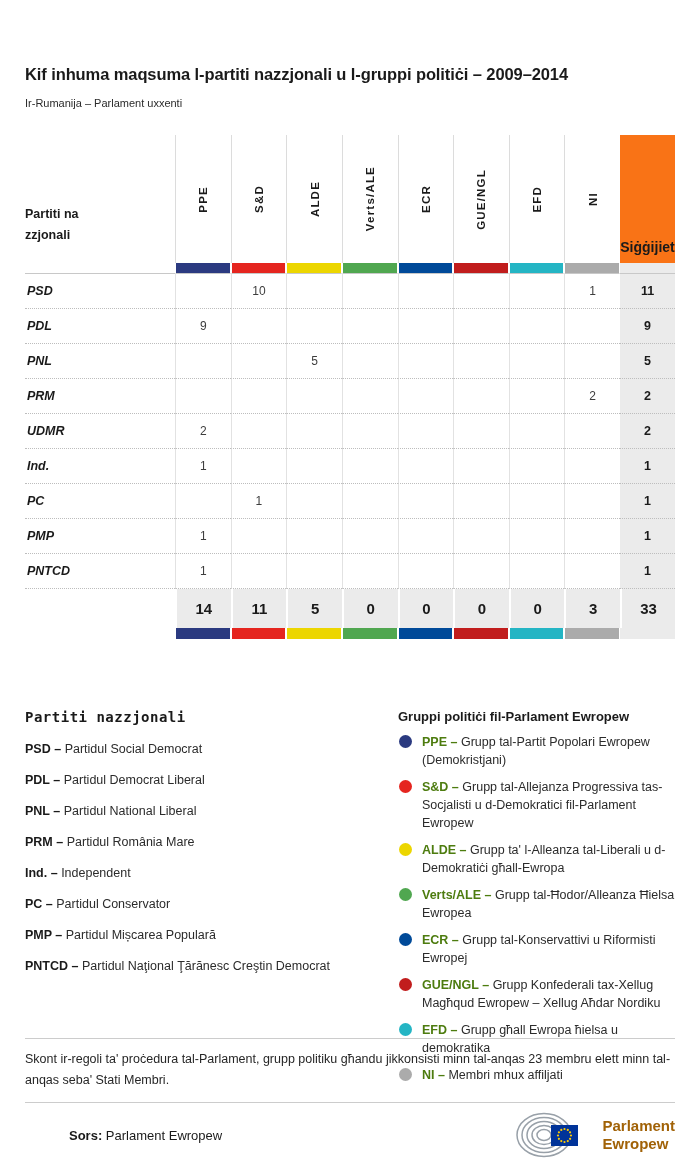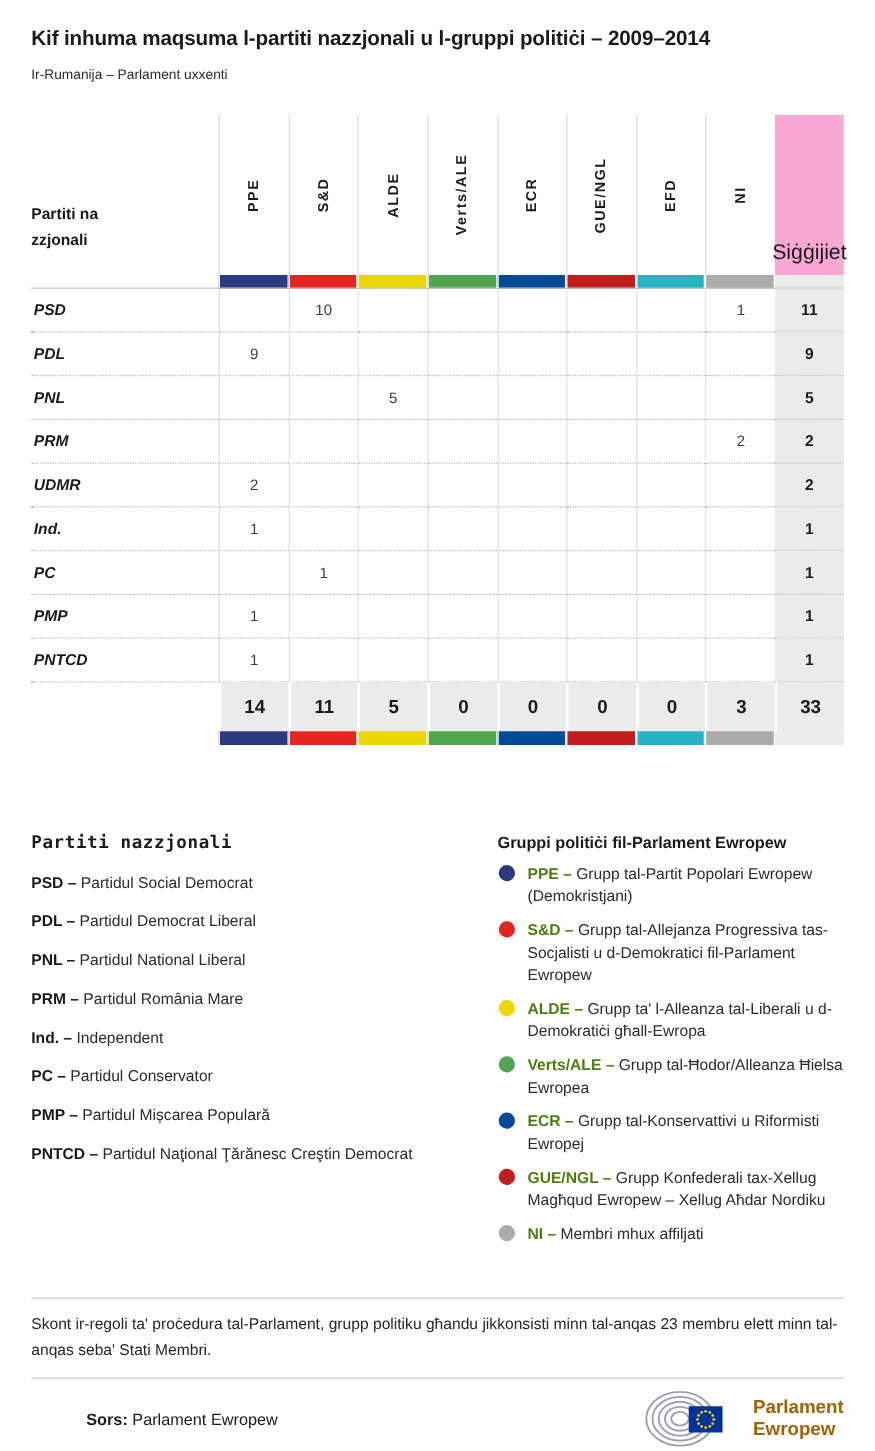--- a/index.html
+++ b/index.html
@@ -5,38 +5,38 @@
   * { box-sizing: border-box; }
   html, body { margin: 0; padding: 0; }
   body {
     width: 700px; height: 1161px;
     background: #ffffff;
     color: #1a1a1a;
     font-family: "Liberation Sans", "DejaVu Sans", sans-serif;
     position: relative;
     overflow: hidden;
   }
-  .page { padding: 16px 15px 0 25px; }
+  .page { padding: 16px 15px 0 25px; margin-top: 43px; }
 
   .title { font-size: 16.5px; font-weight: 700; margin: 6px 0 0 0; letter-spacing: -0.1px; }
   .subtitle { font-size: 11px; font-weight: 400; margin-top: 13px; color: #2b2b2b; }
 
   
   .ptable {
     width: 650px;
     margin-top: 26px;
     display: grid;
     grid-template-columns: 150px repeat(8, 1fr) 55px;
   }
   .hcell { height: 128px; }
   .corner { display: flex; align-items: flex-end; padding-bottom: 17px; }
   .corner span { font-weight: 700; font-size: 12.5px; width: 58px; line-height: 21px; word-break: break-all; }
   .ghead { border-left: 1px solid #dcdcdc; display: flex; align-items: center; justify-content: center; }
   .vtext { writing-mode: vertical-rl; transform: rotate(180deg); font-weight: 700; font-size: 11.5px; letter-spacing: 1.2px; white-space: nowrap; }
-  .shead { background: #f9a8d4; display: flex; align-items: flex-end; justify-content: center; padding-bottom: 8px; font-weight: 400; font-size: 17px; }
+  .shead { background: #f97316; display: flex; align-items: flex-end; justify-content: center; padding-bottom: 8px; font-weight: 700; font-size: 14px; }
 
   .hb { border-bottom: 1px solid #c8c8c8; }
   .barrow { height: 11px; }
   .cbar { height: 11px; border-left: 1px solid #fff; border-right: 1px solid #fff; }
   .sbar { background: #ebebeb; height: 11px; }
 
   .pname { height: 35px; display: flex; align-items: center; font-weight: 700; font-size: 12.5px; border-bottom: 1px dotted #bdbdbd; padding-left: 2px; font-style: italic; }
   .vcell { height: 35px; display: flex; align-items: center; justify-content: center; font-size: 12px; color: #3d3d3d; border-left: 1px solid #e2e2e2; border-bottom: 1px dotted #bdbdbd; }
   .scell { height: 35px; background: #ebebeb; display: flex; align-items: center; justify-content: center; font-weight: 700; font-size: 12.5px; border-bottom: 1px dotted #bdbdbd; }
 
@@ -269,20 +269,24 @@
           <span class="dot" style="background-color: rgb(80, 167, 80);"></span>
           <span class="lg-text"><b>Verts/ALE –</b> <span>Grupp tal-Ħodor/Alleanza Ħielsa Ewropea</span></span>
         </div>
       <div class="lg-item">
           <span class="dot" style="background-color: rgb(0, 74, 153);"></span>
           <span class="lg-text"><b>ECR –</b> <span>Grupp tal-Konservattivi u Riformisti Ewropej</span></span>
         </div>
       <div class="lg-item">
           <span class="dot" style="background-color: rgb(193, 29, 29);"></span>
           <span class="lg-text"><b>GUE/NGL –</b> <span>Grupp Konfederali tax-Xellug Magħqud Ewropew – Xellug Aħdar Nordiku</span></span>
+        </div>
+      <div class="lg-item">
+          <span class="dot" style="background-color: rgb(36, 181, 196);"></span>
+          <span class="lg-text"><b>EFD –</b> <span>Grupp għall Ewropa ħielsa u demokratika</span></span>
         </div>
       <div class="lg-item">
           <span class="dot" style="background-color: rgb(171, 171, 171);"></span>
           <span class="lg-text"><b>NI –</b> <span>Membri mhux affiljati</span></span>
         </div>
     </div>
   </div>
 </div>
 
 <div class="footer">

